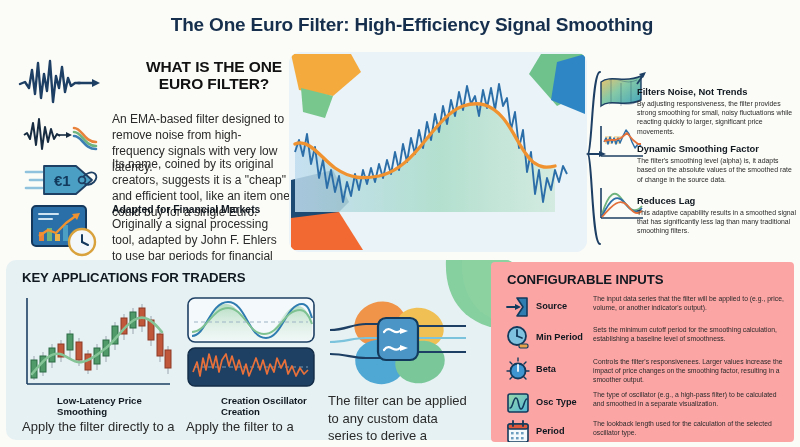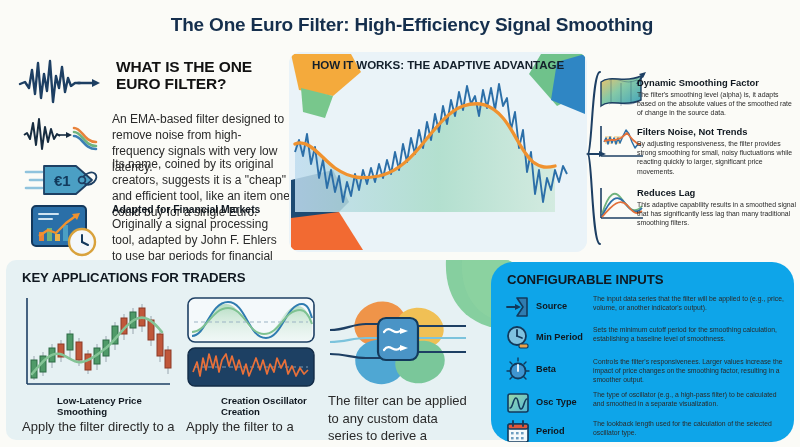--- a/index.html
+++ b/index.html
@@ -81,22 +81,22 @@
   .bottom-left {
     position: absolute;
     left: 6px; top: 260px; width: 510px; height: 180px;
     background: #e6f1f3;
     border-radius: 10px;
     overflow: hidden;
   }
   .bottom-right {
     position: absolute;
     left: 491px; top: 262px; width: 303px; height: 180px;
-    background: #0ea5e9;
-    border-radius: 22px;
+    background: #fca5a5;
+    border-radius: 4px;
     overflow: hidden;
   }
   .panel-title {
     position: absolute; top: 10px; left: 16px;
     font-size: 13.2px; font-weight: bold; color: #101820;
     letter-spacing: -0.1px;
   }
 
   .app-card { position: absolute; top: 36px; }
   .app-card h4 {
@@ -132,21 +132,21 @@
   <div class="top-left">
 
     <div class="ico" style="left:10px; top:6px;">
       <svg width="84" height="48" viewBox="0 0 84 48">
         <polyline points="2,26 7,24 11,30 14,12 17,36 20,5 23,40 26,16 29,33 32,3 35,44 38,18 41,30 44,9 47,34 50,20 53,28 57,25 62,25" fill="none" stroke="#1d3f63" stroke-width="2.4" stroke-linejoin="round" stroke-linecap="round"></polyline>
         <line x1="60" y1="25" x2="78" y2="25" stroke="#1d3f63" stroke-width="2.4" stroke-linecap="round"></line>
         <polygon points="82,25 74,21 74,29" fill="#1d3f63"></polygon>
       </svg>
     </div>
 
-    <div class="kicker" style="position:absolute; left:108px; top:6px; width:180px;">
+    <div class="kicker" style="position:absolute; left:116px; top:6px; width:180px;text-align:center;">
       <span>WHAT IS THE ONE</span><br>
       <span>EURO FILTER?</span>
     </div>
 
     <div class="ico" style="left:14px; top:63px;">
       <svg width="82" height="40" viewBox="0 0 82 40">
         <polyline points="2,20 5,18 8,24 11,8 14,30 17,4 20,34 23,12 26,27 29,14 32,24 35,19 38,21" fill="none" stroke="#172c40" stroke-width="2" stroke-linejoin="round"></polyline>
         <line x1="37" y1="20" x2="47" y2="20" stroke="#172c40" stroke-width="1.6"></line>
         <polygon points="50,20 44,17 44,23" fill="#172c40"></polygon>
         <path d="M52,13 C60,13 62,27 74,27" fill="none" stroke="#e8823a" stroke-width="2.6" stroke-linecap="round"></path>
@@ -222,21 +222,20 @@
                 98,108 102,122 106,100 110,118 114,92 118,110 122,86 126,102 130,78 134,96
                 138,70 142,88 146,62 150,80 154,54 158,72 162,48 166,64 170,40 174,58
                 178,34 182,52 186,44 190,64 194,38 198,56 202,36 206,58 210,32 214,54
                 218,46 222,78 226,60 230,96 234,78 238,120 242,100 246,142 250,118
                 254,150 258,126 262,138 266,118 270,130 274,114 278,122"></polyline>
 
       <path d="M6,92 C20,86 32,106 46,116 C62,127 74,127 90,124 C104,121 116,113 130,96
                C146,77 158,60 174,54 C190,49 202,52 214,66 C226,80 232,100 244,110
                C252,116 258,116 266,114" fill="none" stroke="#f0922f" stroke-width="3.3" stroke-linecap="round"></path>
     </svg>
-    <div class="center-title">HOW IT WORKS: THE ADAPTIVE ADVANTAGE</div>
   </div>
 
   <svg style="position:absolute; left:586px; top:62px;" width="54" height="192" viewBox="0 0 54 192">
     <path d="M14,10 C6,10 6,90 2,92 C6,94 6,182 14,182" fill="none" stroke="#1d3f63" stroke-width="2" stroke-linecap="round"></path>
     <line x1="2" y1="92" x2="16" y2="92" stroke="#1d3f63" stroke-width="2"></line>
     <polygon points="20,92 13,89 13,95" fill="#1d3f63"></polygon>
   </svg>
 
   <svg style="position:absolute; left:597px; top:70px;" width="50" height="44" viewBox="0 0 50 44">
     <defs>
@@ -264,27 +263,27 @@
 
   <svg style="position:absolute; left:597px; top:184px;" width="50" height="40" viewBox="0 0 50 40">
     <line x1="4" y1="4" x2="4" y2="34" stroke="#1d3f63" stroke-width="1.6"></line>
     <line x1="4" y1="34" x2="46" y2="34" stroke="#1d3f63" stroke-width="1.6"></line>
     <path d="M5,30 C12,8 18,6 24,14 C30,22 36,32 45,22" fill="none" stroke="#6fb37e" stroke-width="1.8"></path>
     <path d="M5,32 C14,14 20,10 27,18 C33,25 38,32 45,24" fill="none" stroke="#2c6fa8" stroke-width="1.8"></path>
     <path d="M5,33 C16,20 23,14 30,21 C35,27 39,32 45,27" fill="none" stroke="#e2703a" stroke-width="1.8"></path>
   </svg>
 
   <div class="right-col">
+    <div class="rc-item" style="margin-top:9px;">
+      <h4>Filters Noise, Not Trends</h4>
+      <p>By adjusting responsiveness, the filter provides strong smoothing for small, noisy fluctuations while reacting quickly to larger, significant price movements.</p>
+    </div>
     <div class="rc-item">
       <h4>Dynamic Smoothing Factor</h4>
       <p>The filter's smoothing level (alpha) is, it adapts based on the absolute values of the smoothed rate of change in the source data.</p>
-    </div>
-    <div class="rc-item" style="margin-top:9px;">
-      <h4>Filters Noise, Not Trends</h4>
-      <p>By adjusting responsiveness, the filter provides strong smoothing for small, noisy fluctuations while reacting quickly to larger, significant price movements.</p>
     </div>
     <div class="rc-item" style="margin-top:12px;">
       <h4>Reduces Lag</h4>
       <p>This adaptive capability results in a smoothed signal that has significantly less lag than many traditional smoothing filters.</p>
     </div>
   </div>
 
   <div class="bottom-left">
 
     <svg style="position:absolute; right:0; top:0;" width="90" height="70" viewBox="0 0 90 70">

